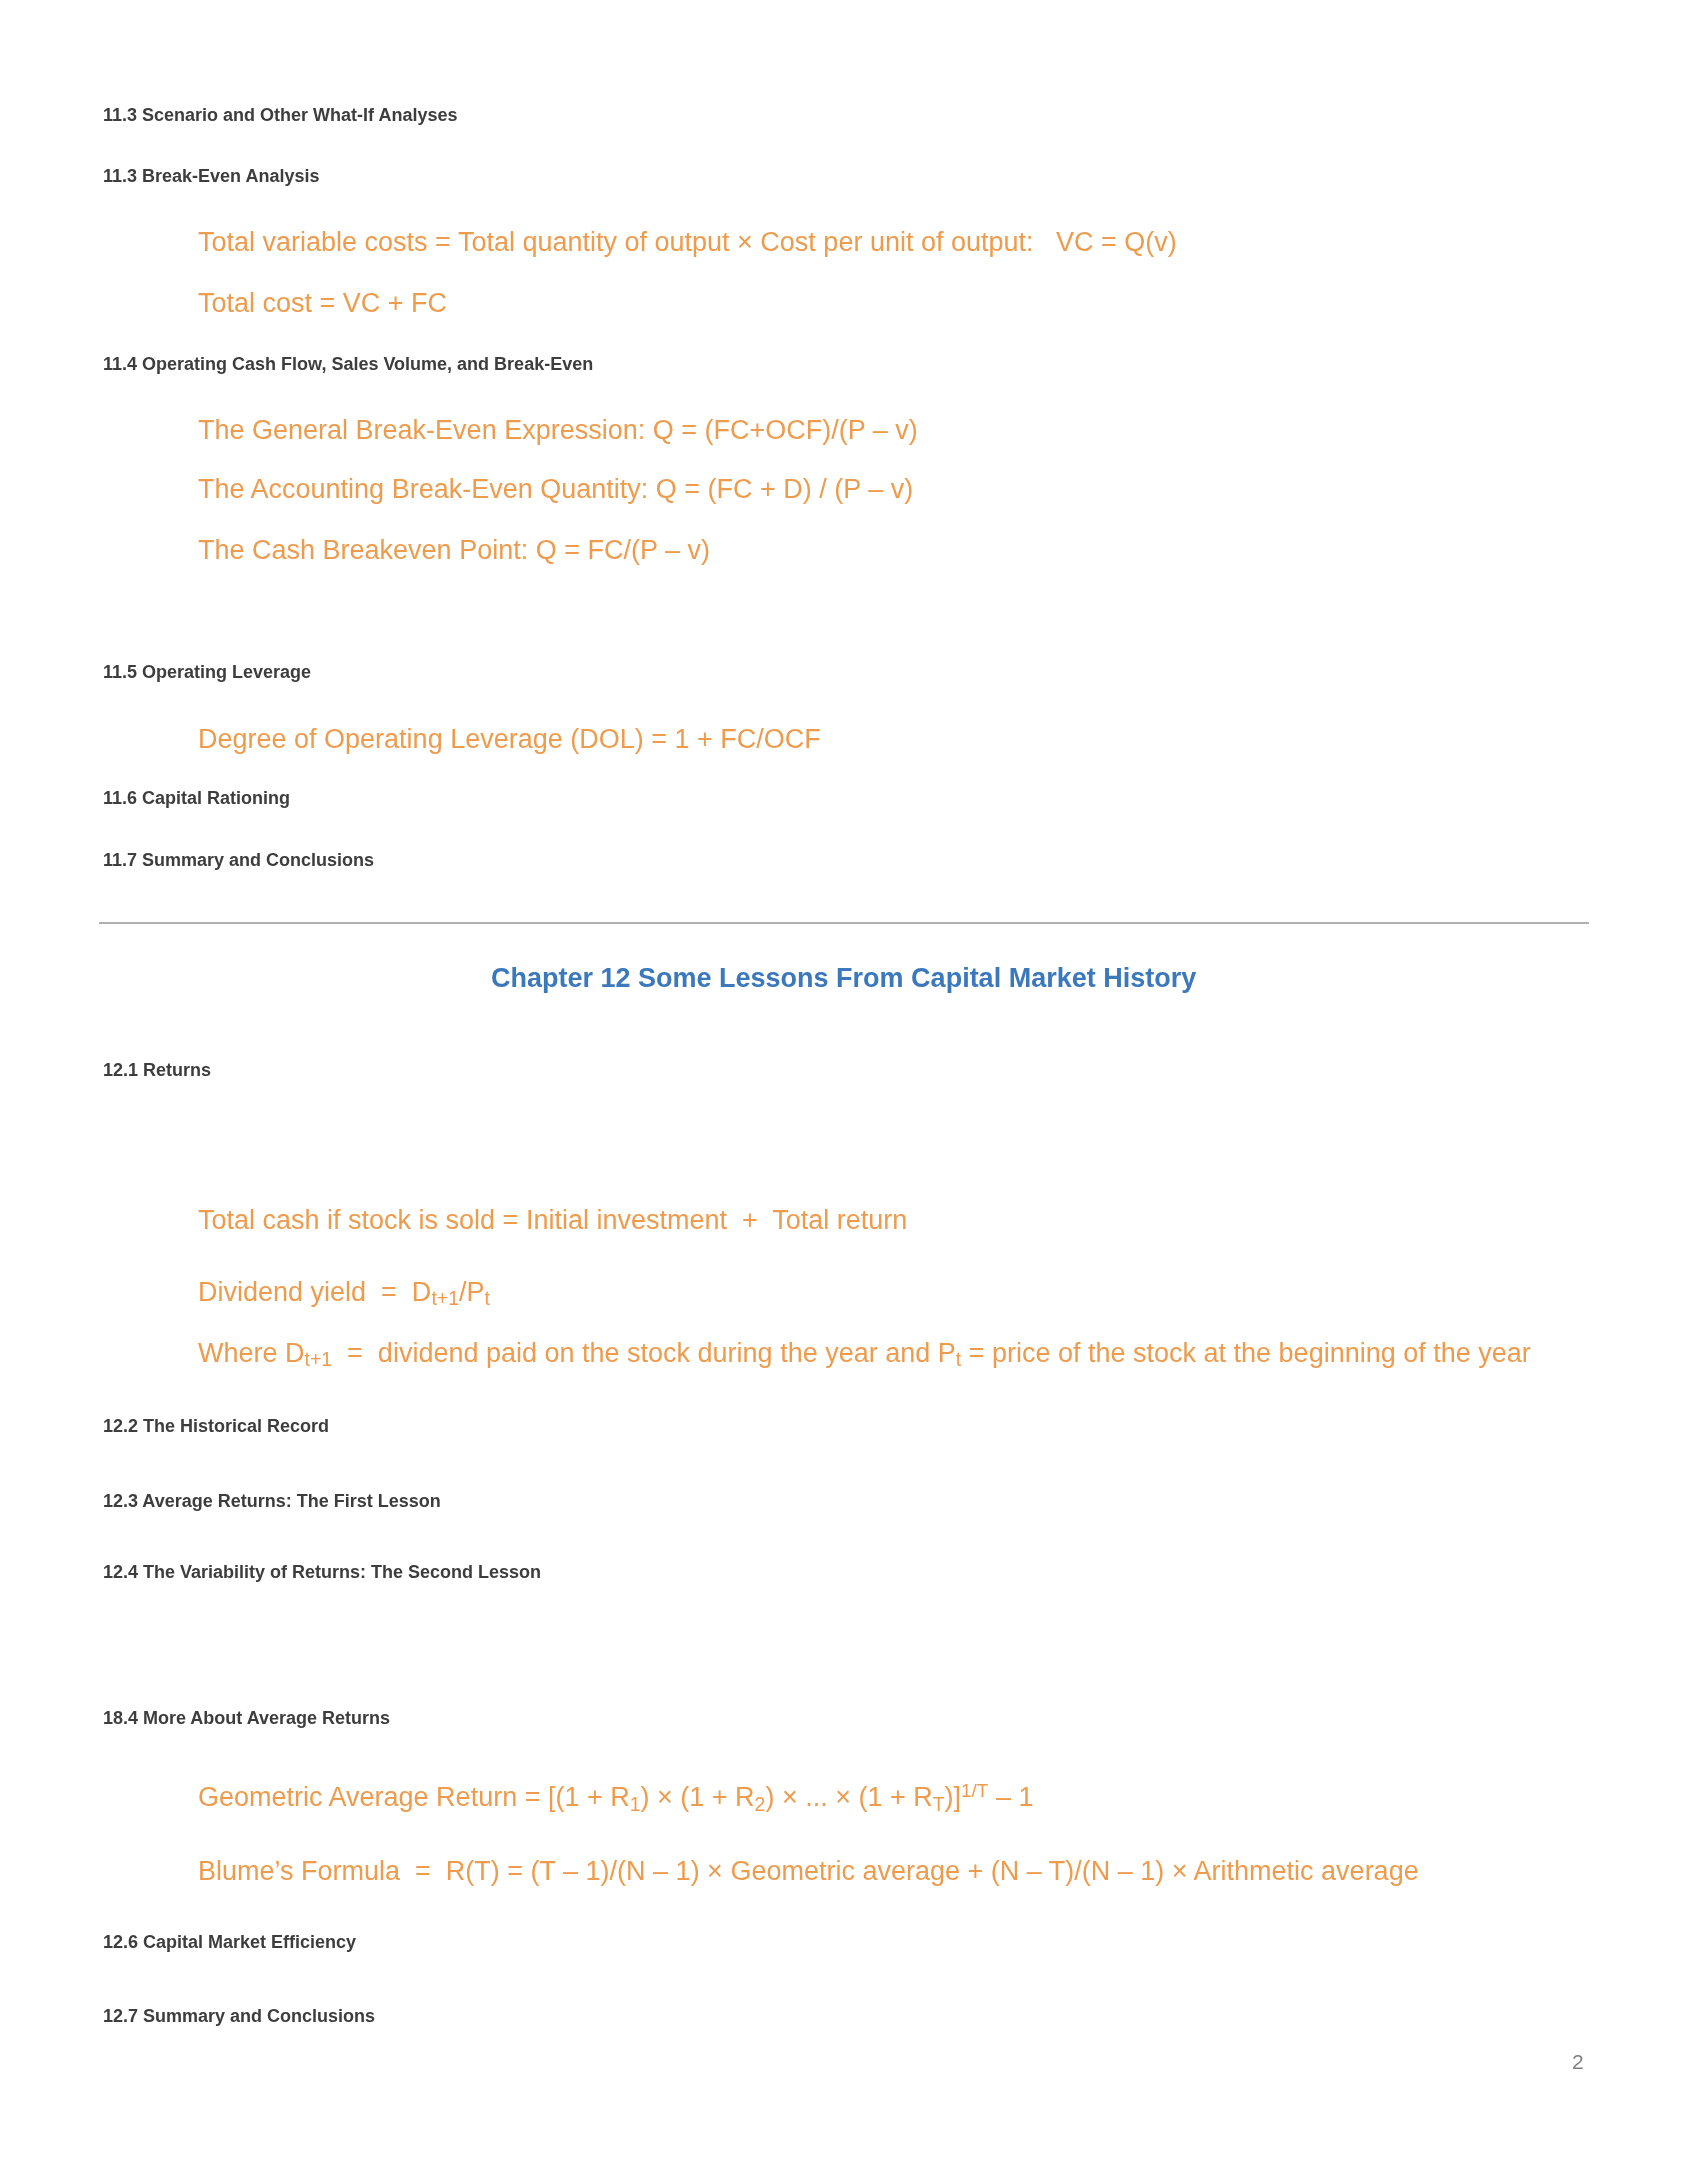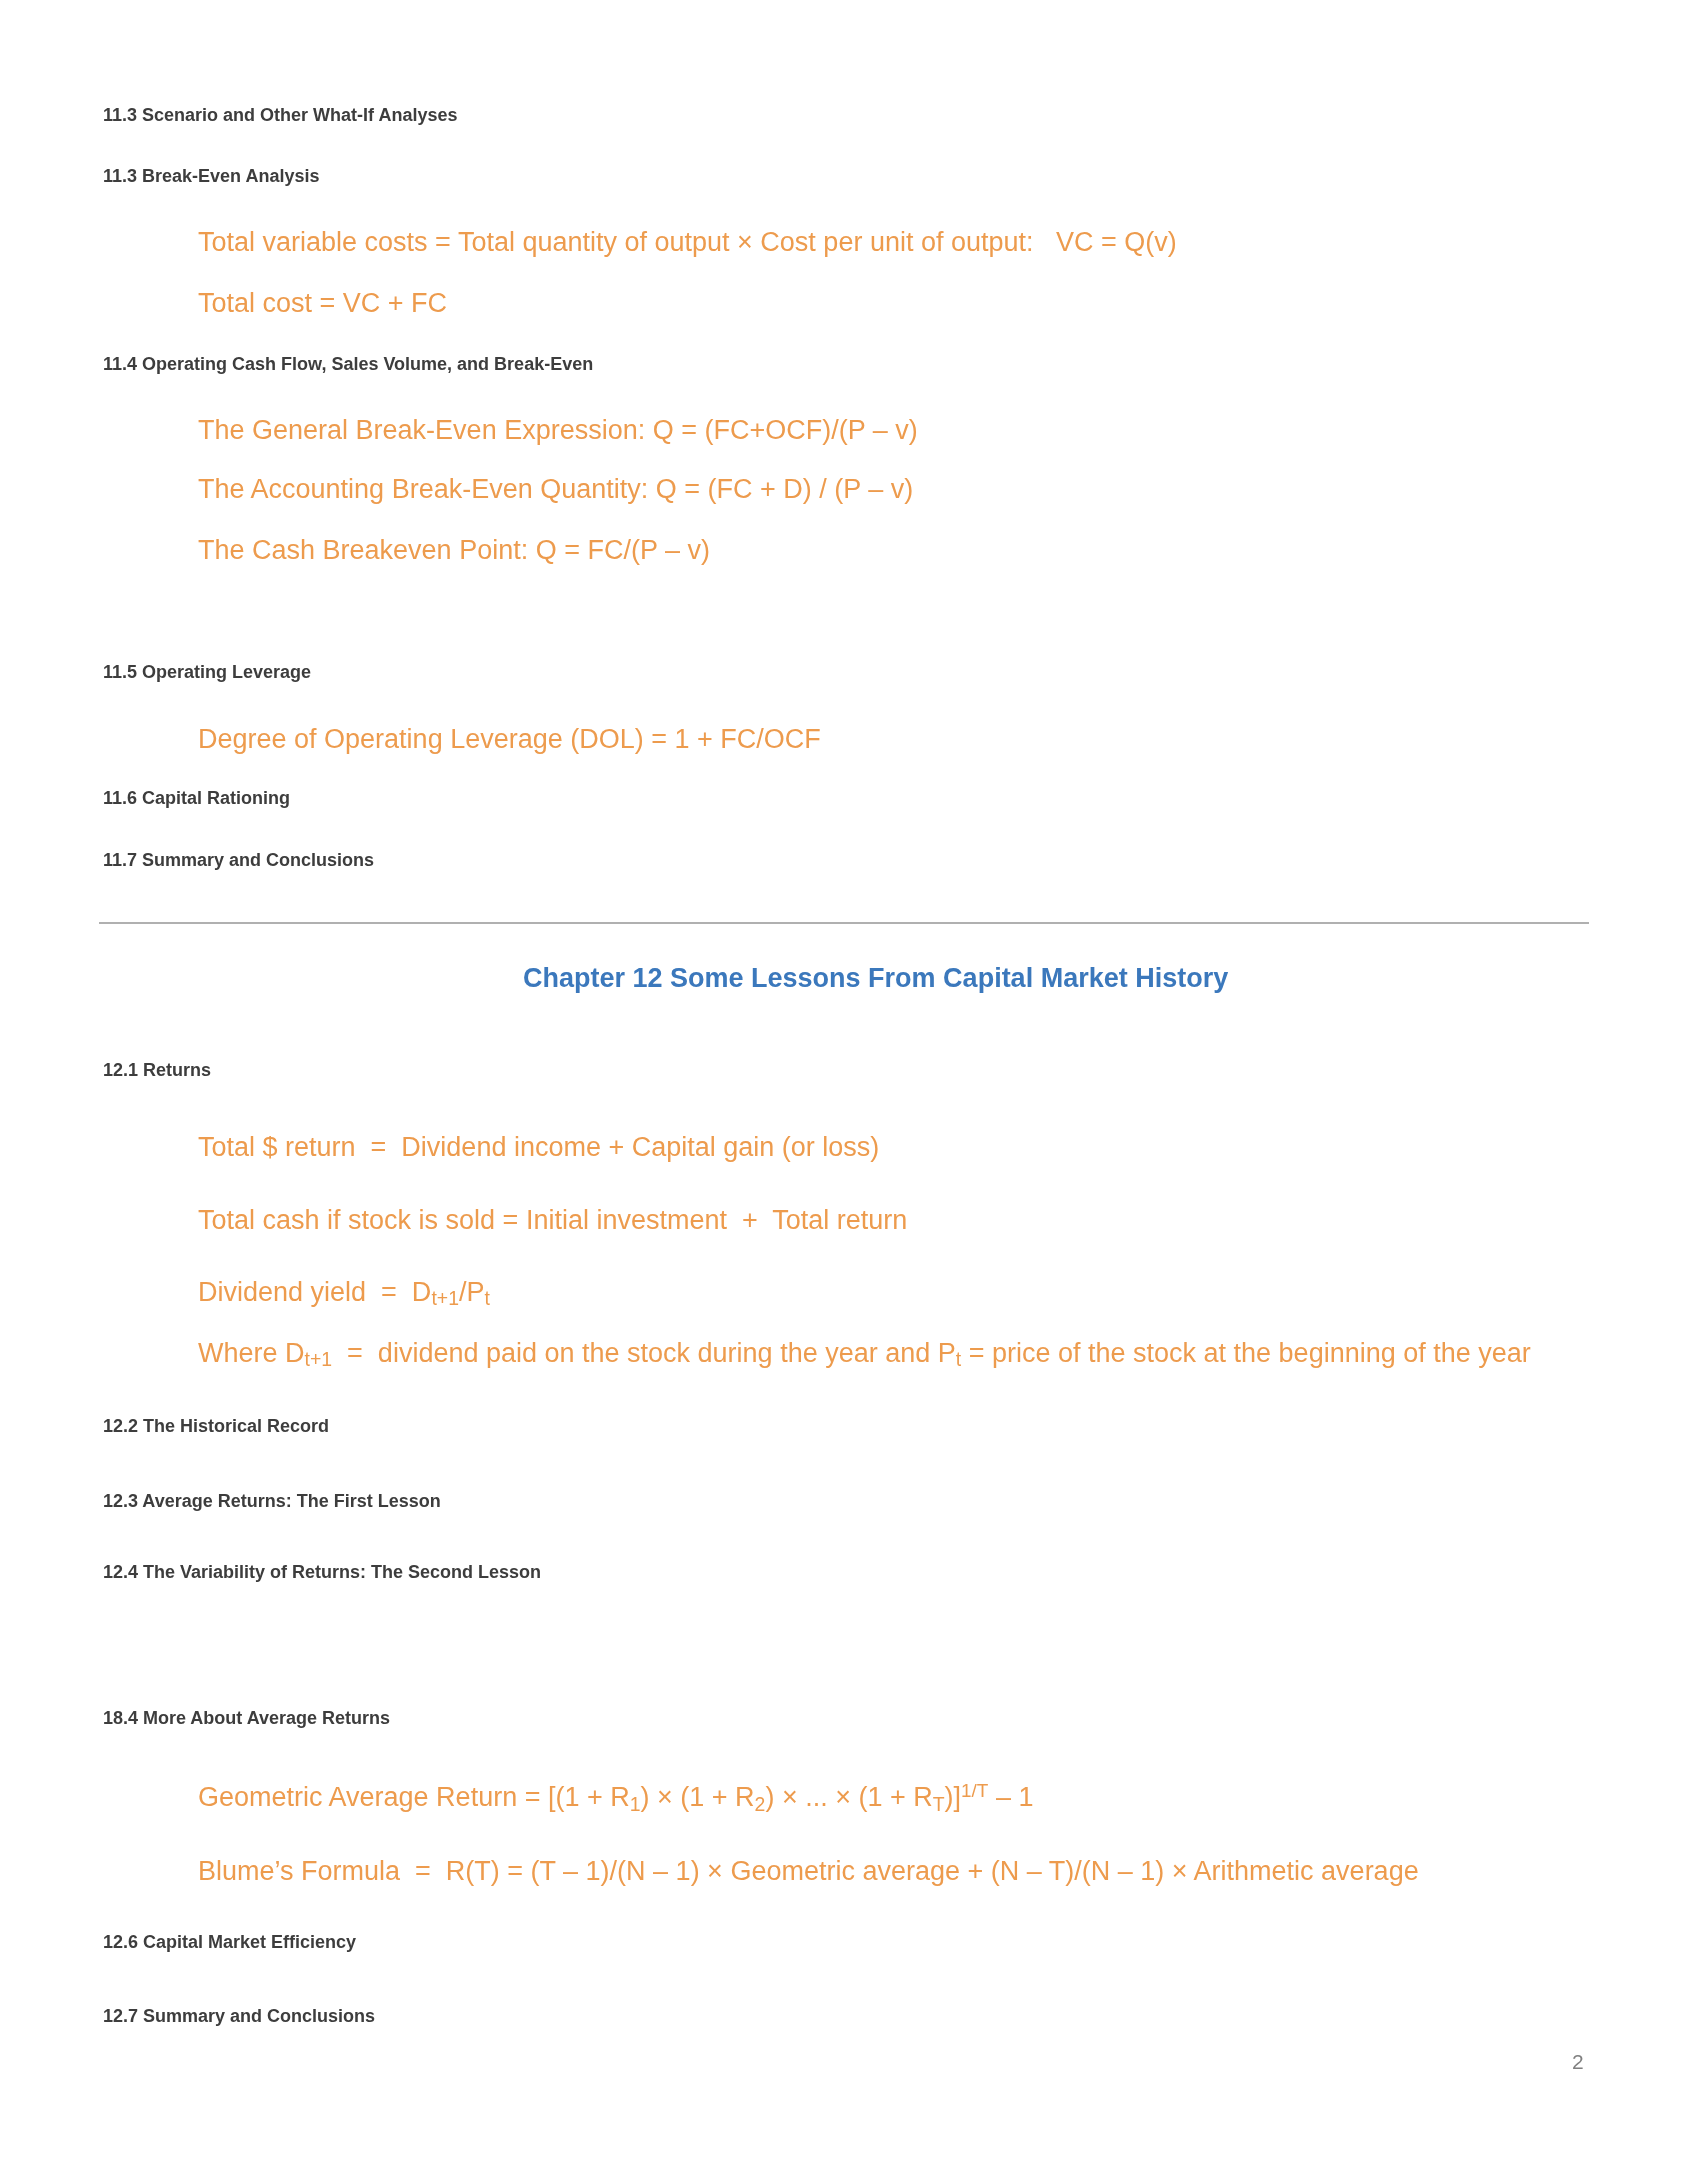--- a/index.html
+++ b/index.html
@@ -34,21 +34,20 @@
     height:0;
     border-top:2.6px solid #b0b0b0;
   }
   .chapter-title {
     position:absolute;
     font-weight:bold;
     font-size:27px;
     color:#3b78bc;
     white-space:nowrap;
     line-height:1;
-    margin-left:32px;
   }
   .pagenum {
     position:absolute;
     font-size:21px;
     color:#808080;
   }
 </style>
 </head>
 <body>
 
@@ -78,21 +77,20 @@
   <div class="ln heading" style="top:789px">11.6 Capital Rationing</div>
 
   <div class="ln heading" style="top:851px">11.7 Summary and Conclusions</div>
 
   <div class="rule" style="top:922px"></div>
 
   <div class="chapter-title" style="left:491px;top:965px">Chapter 12 Some Lessons From Capital Market History</div>
 
   <div class="ln heading" style="top:1061px">12.1 Returns</div>
 
-  <div class="ln formula" style="top:1134px">Total $ return  =  Dividend income + Capital gain (or loss)</div>
 
   <div class="ln formula" style="top:1207px">Total cash if stock is sold = Initial investment  +  Total return</div>
 
   <div class="ln formula" style="top:1279px"><span>Dividend yield  =  D</span><span class="sub">t+1</span><span>/P</span><span class="sub">t</span></div>
 
   <div class="ln formula" style="top:1340px"><span>Where D</span><span class="sub">t+1</span><span>  =  dividend paid on the stock during the year and P</span><span class="sub">t</span><span> = price of the stock at the beginning of the year</span></div>
 
   <div class="ln heading" style="top:1417px">12.2 The Historical Record</div>
 
   <div class="ln heading" style="top:1492px">12.3 Average Returns: The First Lesson</div>

